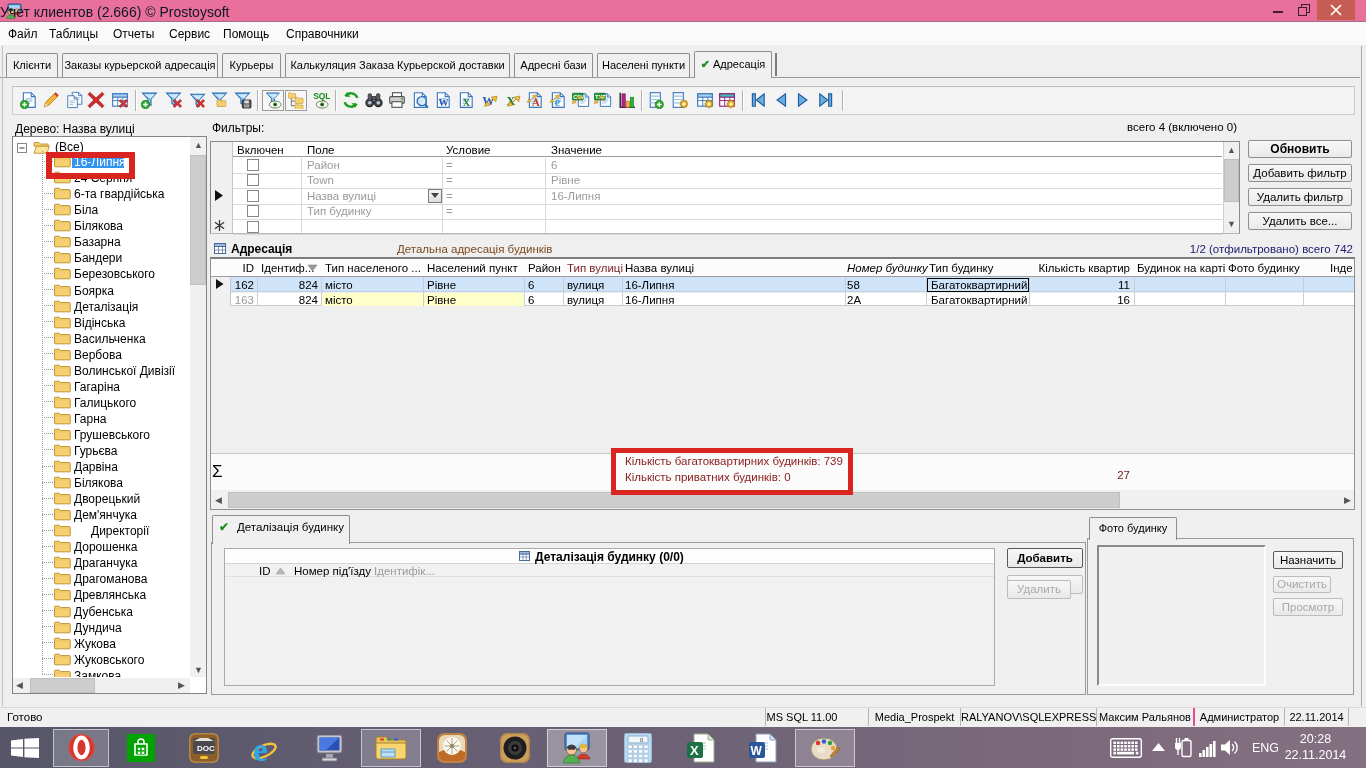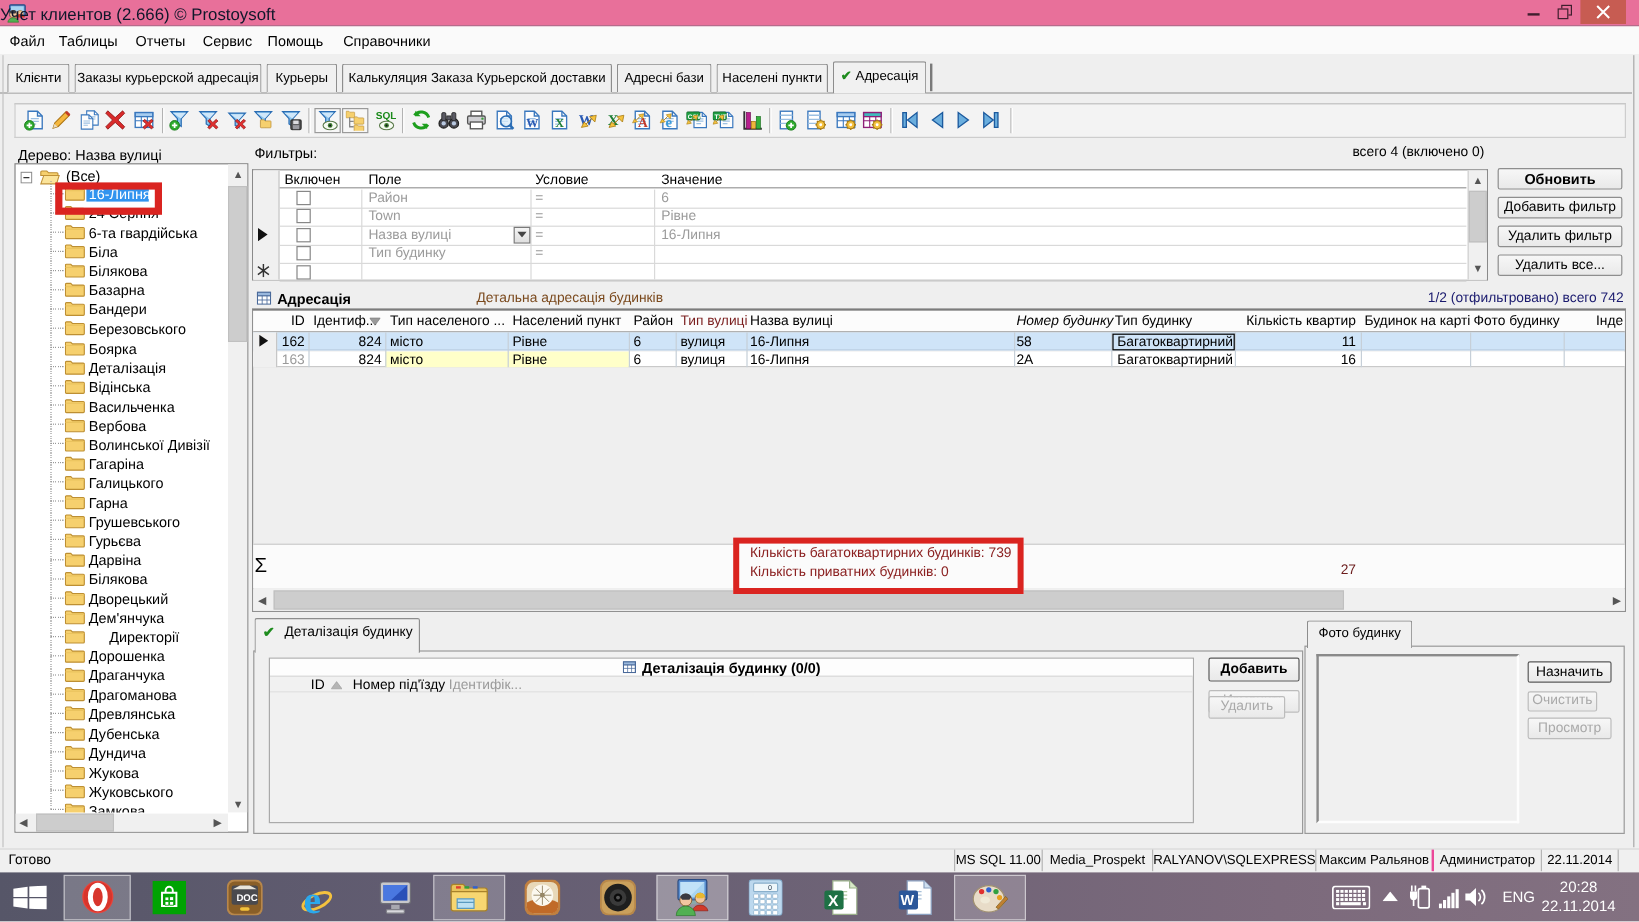--- a/index.html
+++ b/index.html
@@ -692,21 +692,21 @@
 <div class="abs" style="left:1087px;top:538px;width:267px;height:157px;background:#f0f0f0;border:1px solid #9a9a9a"></div>
 <div class="tab" style="left:1089px;top:516.5px;width:88px;height:23px;line-height:21px;background:#f0f0f0">Фото будинку</div>
 <div class="abs" style="left:1097px;top:544.5px;width:169px;height:141px;background:#f0f0f0;border:2px solid;border-color:#8a8a8a #fdfdfd #fdfdfd #8a8a8a"></div>
 <div class="btn" style="left:1273px;top:550.5px;width:70px;height:18px;line-height:16px;border-color:#5a5a5a">Назначить</div>
 <div class="btn dis" style="left:1273px;top:575.5px;width:58px;height:17px;line-height:15px">Очистить</div>
 <div class="btn dis" style="left:1273px;top:597.5px;width:70px;height:18px;line-height:16px">Просмотр</div>
 <div class="abs" style="left:2px;top:46px;width:1px;height:660px;background:#c2c2c2"></div>
 <div class="abs" style="left:1361px;top:46px;width:1px;height:660px;background:#a8a8a8"></div>
 <div class="abs" style="left:0;top:707px;width:1366px;height:20px;background:#f0f0f0;border-top:1px solid #d8d8d8"></div>
 <div class="t" style="left:7px;top:711px">Готово</div>
-<div class="abs" style="left:795px;top:708px;width:73px;height:18px;border-left:1px solid #b5b5b5;text-align:center;line-height:18px;font-size:11px;white-space:nowrap">MS SQL 11.00</div>
+<div class="abs" style="left:765px;top:708px;width:73px;height:18px;border-left:1px solid #b5b5b5;text-align:center;line-height:18px;font-size:11px;white-space:nowrap">MS SQL 11.00</div>
 <div class="abs" style="left:868px;top:708px;width:92px;height:18px;border-left:1px solid #b5b5b5;text-align:center;line-height:18px;font-size:11px;white-space:nowrap">Media_Prospekt</div>
 <div class="abs" style="left:960px;top:708px;width:136px;height:18px;border-left:1px solid #b5b5b5;text-align:center;line-height:18px;font-size:11px;white-space:nowrap">RALYANOV\SQLEXPRESS</div>
 <div class="abs" style="left:1096px;top:708px;width:97px;height:18px;border-left:1px solid #b5b5b5;text-align:center;line-height:18px;font-size:11px;white-space:nowrap">Максим Ральянов</div>
 <div class="abs" style="left:1193px;top:708px;width:91px;height:18px;border-left:2px solid #ec4899;text-align:center;line-height:18px;font-size:11px;white-space:nowrap">Администратор</div>
 <div class="abs" style="left:1284px;top:708px;width:64px;height:18px;border-left:1px solid #b5b5b5;text-align:center;line-height:18px;font-size:11px;white-space:nowrap">22.11.2014</div>
 <div class="abs" style="left:1348px;top:708px;width:1px;height:18px;background:#b5b5b5"></div>
 <div class="abs" style="left:0;top:727px;width:1366px;height:41px;background:linear-gradient(90deg,#565668,#635d72 28%,#6e6376 52%,#7c6a7c 78%,#837181)"></div>
 <svg class="abs" style="left:11px;top:738px" width="28" height="20" viewBox="0 0 28 20">
 <path d="M0 2.6L12 1v8.4H0z M13.4 .8L28 0v9.4H13.4z M0 10.6h12V19L0 17.4z M13.4 10.6H28V20l-14.6-.8z" fill="#fff"></path>
     </svg>

